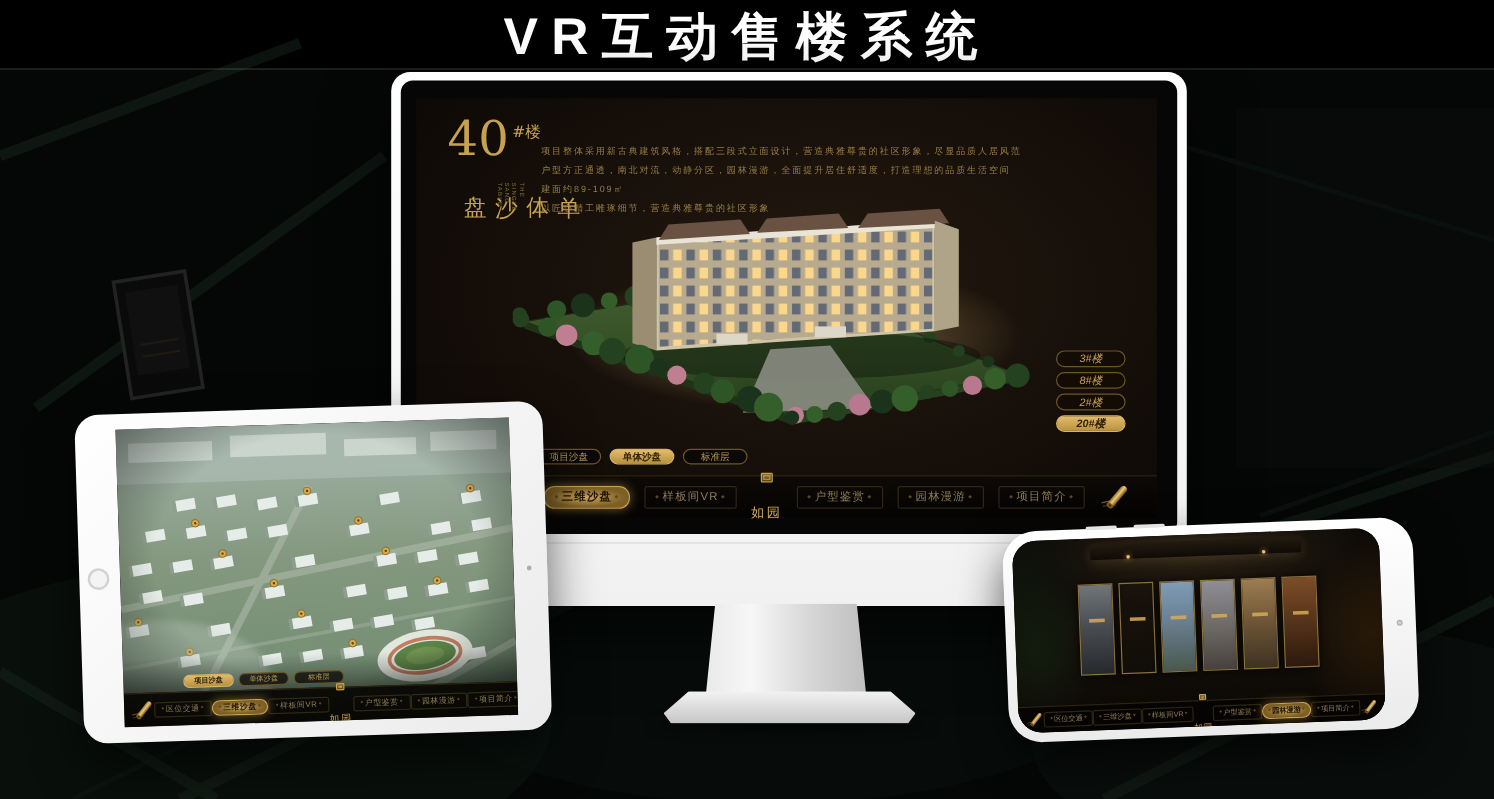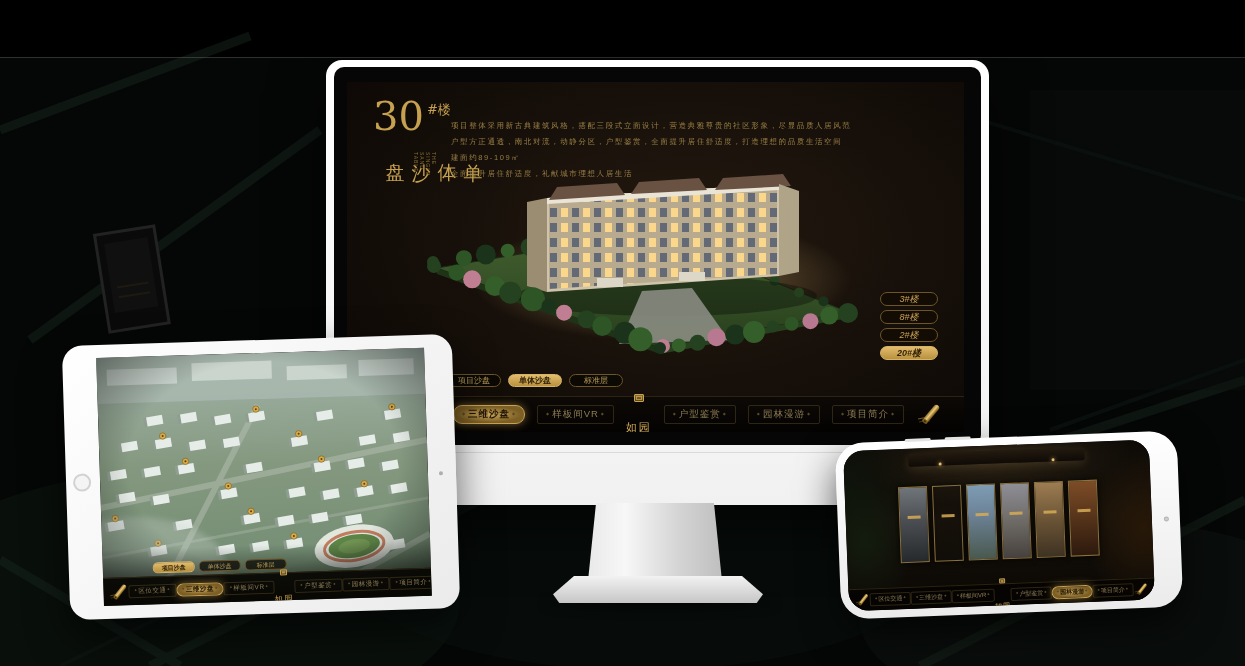--- a/index.html
+++ b/index.html
@@ -170,41 +170,42 @@
     <g transform="rotate(-9 132 280)">
       <rect x="102" y="230" width="60" height="98" fill="#0a0a0a" stroke="#222222" stroke-width="3"></rect>
       <rect x="110" y="240" width="44" height="70" fill="#101010"></rect>
       <g stroke="#1e1a12" stroke-width="2">
           <path d="M116 285 L148 285"></path>
           <path d="M116 295 L148 295"></path>
         </g>
     </g>
   </svg>
 
+  <div class="main-title">VR互动售楼系统</div>
   <div class="top-hairline"></div>
 
   <div class="monitor-shell">
     <div class="monitor-bezel"></div>
     <div class="monitor-chin-line"></div>
 
     <div class="monitor-screen">
       <div class="heading">
         <div class="h-row">
-          <span class="h-num">30</span>
+          <span class="h-num">40</span>
           <span class="h-unit">#楼</span>
         </div>
         <div class="h-sub">单体沙盘</div>
         <div class="h-sub-en">THE SINGLE SAND TABLE</div>
       </div>
 
       <div class="intro" id="desktop-intro">
           <div class="intro-line">项目整体采用新古典建筑风格，搭配三段式立面设计，营造典雅尊贵的社区形象，尽显品质人居风范</div>
-          <div class="intro-line">户型方正通透，南北对流，动静分区，户型鉴赏，全面提升居住舒适度，打造理想的品质生活空间</div>
+          <div class="intro-line">户型方正通透，南北对流，动静分区，园林漫游，全面提升居住舒适度，打造理想的品质生活空间</div>
           <div class="intro-line">建面约89-109㎡</div>
-          <div class="intro-line">全面提升居住舒适度，礼献城市理想人居生活</div>
+          <div class="intro-line">以匠心精工雕琢细节，营造典雅尊贵的社区形象</div>
         </div>
 
       <svg class="bld-svg" viewBox="0 0 440 198">
         <defs>
           <linearGradient id="platGrad" x1="0" y1="0" x2="0" y2="1">
             <stop offset="0" stop-color="#43602f"></stop>
               <stop offset="1" stop-color="#273f1d"></stop>
           </linearGradient>
           <pattern id="winpat" x="0" y="0" width="22" height="15" patternUnits="userSpaceOnUse">
             <rect width="22" height="15" fill="#b5a88c"></rect>

